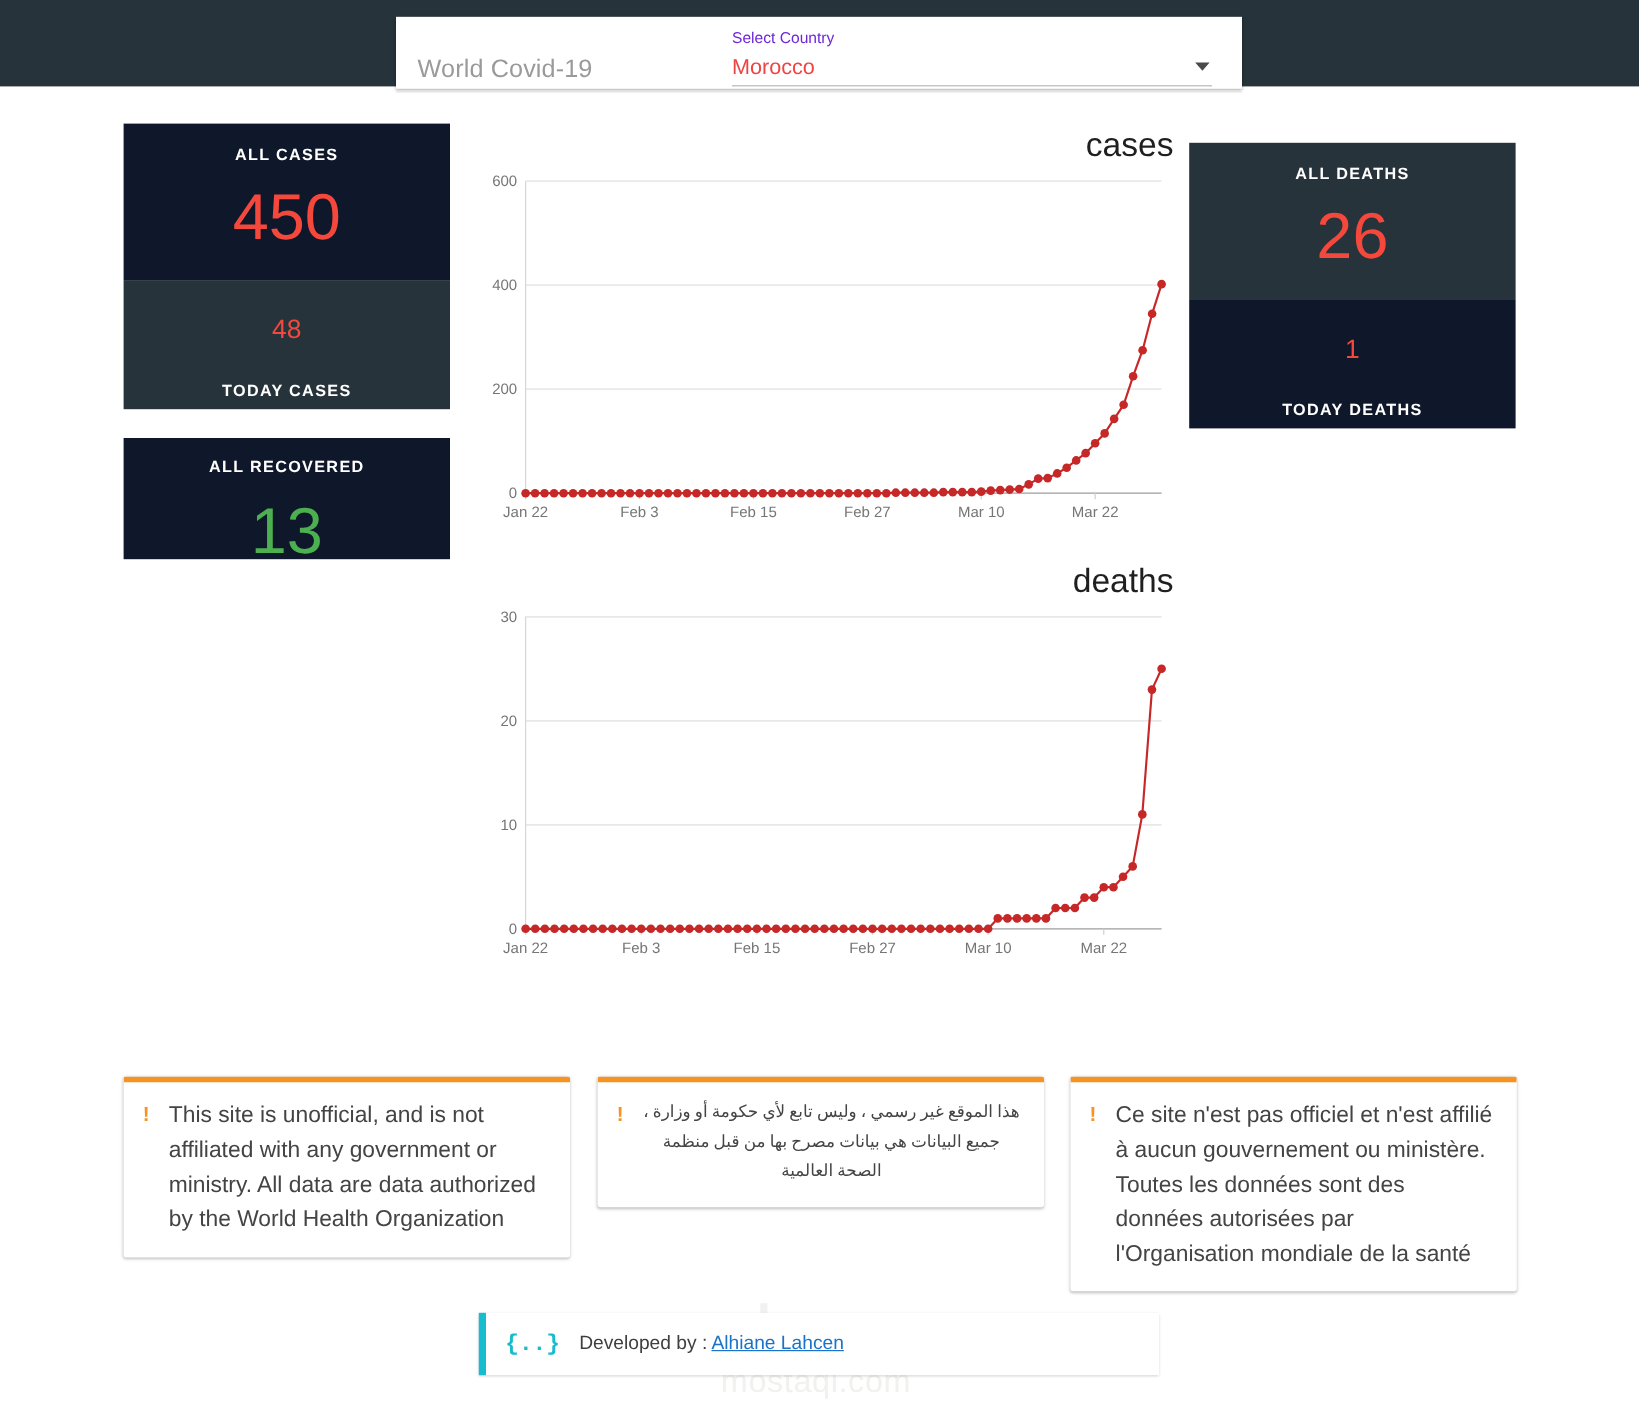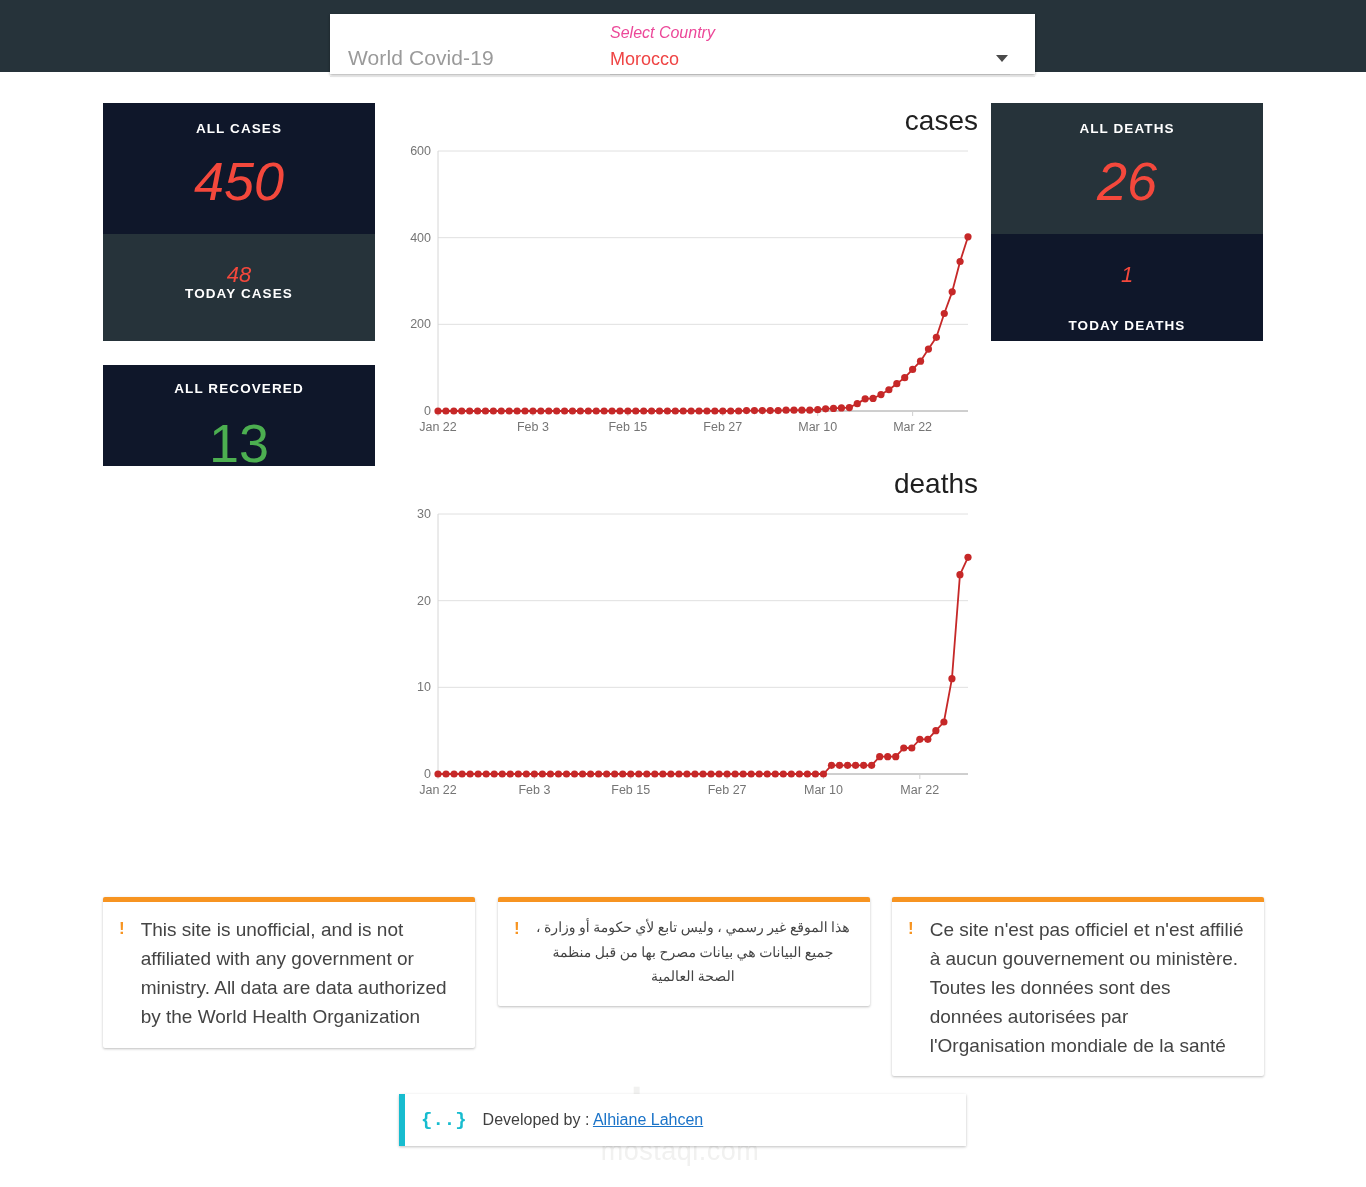--- a/index.html
+++ b/index.html
@@ -25,21 +25,21 @@
   }
   .app-title {
     position: absolute; left: 18px; top: 32px;
     font-size: 21px; color: #9a9a9a; letter-spacing: .1px;
     white-space: nowrap;
   }
   .select-wrap {
     position: absolute; left: 280px; top: 10px; width: 400px;
   }
   .select-label {
-    font-size: 16px; color: #ec4899; margin-bottom: 3px; display: block; font-style: italic;
+    font-size: 13px; color: #6d28d9; margin-bottom: 3px; display: block;
   }
   .select-box {
     position: relative; border-bottom: 1px solid #b9b9b9;
     height: 30px; display: flex; align-items: center;
   }
   .select-value { font-size: 18px; color: #ef4444; }
   .caret {
     position: absolute; right: 2px; top: 10px;
     width: 0; height: 0;
     border-left: 6px solid transparent; border-right: 6px solid transparent;
@@ -54,34 +54,34 @@
   .stat-card { position: absolute; width: 272px; }
   .stat-half { width: 100%; text-align: center; }
   .stat-slate  { background: #0f172a; }
   .stat-dark   { background: #26333a; }
   .stat-title {
     font-size: 13.5px; font-weight: bold; color: #ffffff;
     letter-spacing: 1.1px; text-transform: uppercase;
   }
   .stat-big { font-size: 54px; line-height: 1; font-weight: 400; }
   .stat-small { font-size: 22px; line-height: 1; }
-  .red-bright { color: #f4483c; font-style: italic; }
+  .red-bright { color: #f4483c; }
   .green { color: #4caf50; }
 
   #card-cases { left: 103px; top: 103px; }
   #card-cases .top-part { padding: 18px 0 26px; }
   #card-cases .top-part .stat-big { margin-top: 18px; }
   #card-cases .bot-part { padding: 30px 0 20px; height: 107px; }
-  #card-cases .bot-part .stat-title { display: block; }
+  #card-cases .bot-part .stat-title { margin-top: 32px; display: block; }
 
   #card-recovered { left: 103px; top: 365px; }
   #card-recovered .top-part { padding: 16px 0 30px; height: 101px; }
   #card-recovered .stat-big { margin-top: 20px; }
 
-  #card-deaths { left: 991px; top: 103px; }
+  #card-deaths { left: 991px; top: 119px; }
   #card-deaths .top-part { padding: 18px 0 26px; }
   #card-deaths .top-part .stat-big { margin-top: 18px; }
   #card-deaths .bot-part { padding: 30px 0 20px; height: 107px; }
   #card-deaths .bot-part .stat-title { margin-top: 32px; display: block; }
 
   
   .chart-block { position: absolute; }
   .chart-title {
     text-align: right; font-size: 28px; color: #1f1f1f; font-weight: 400;
     margin: 0 0 6px 0;

